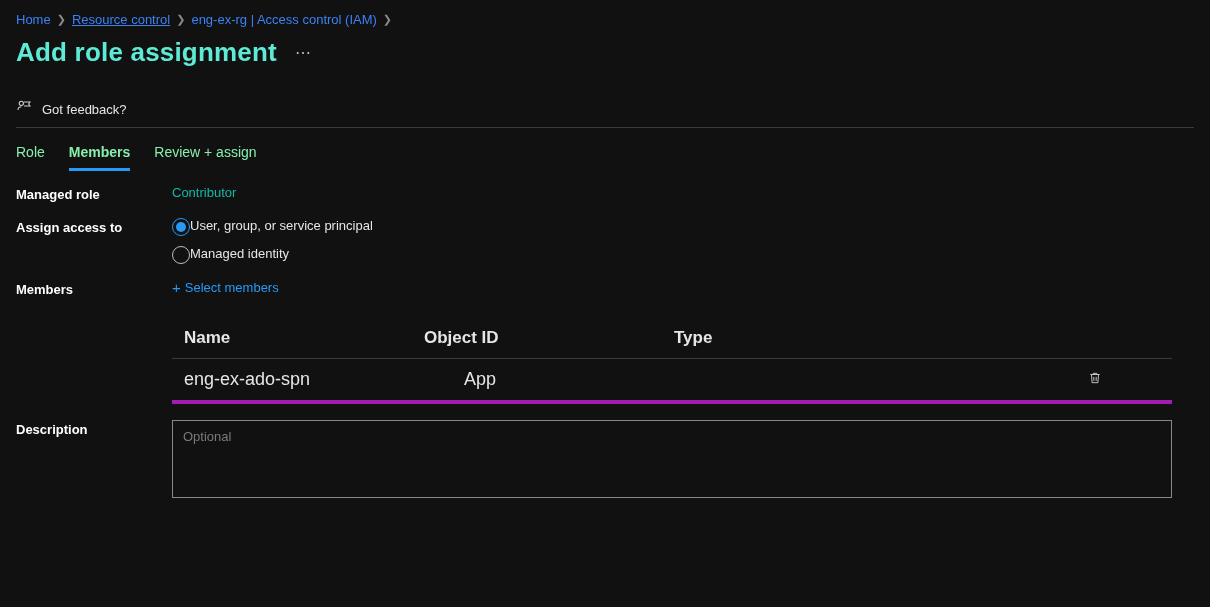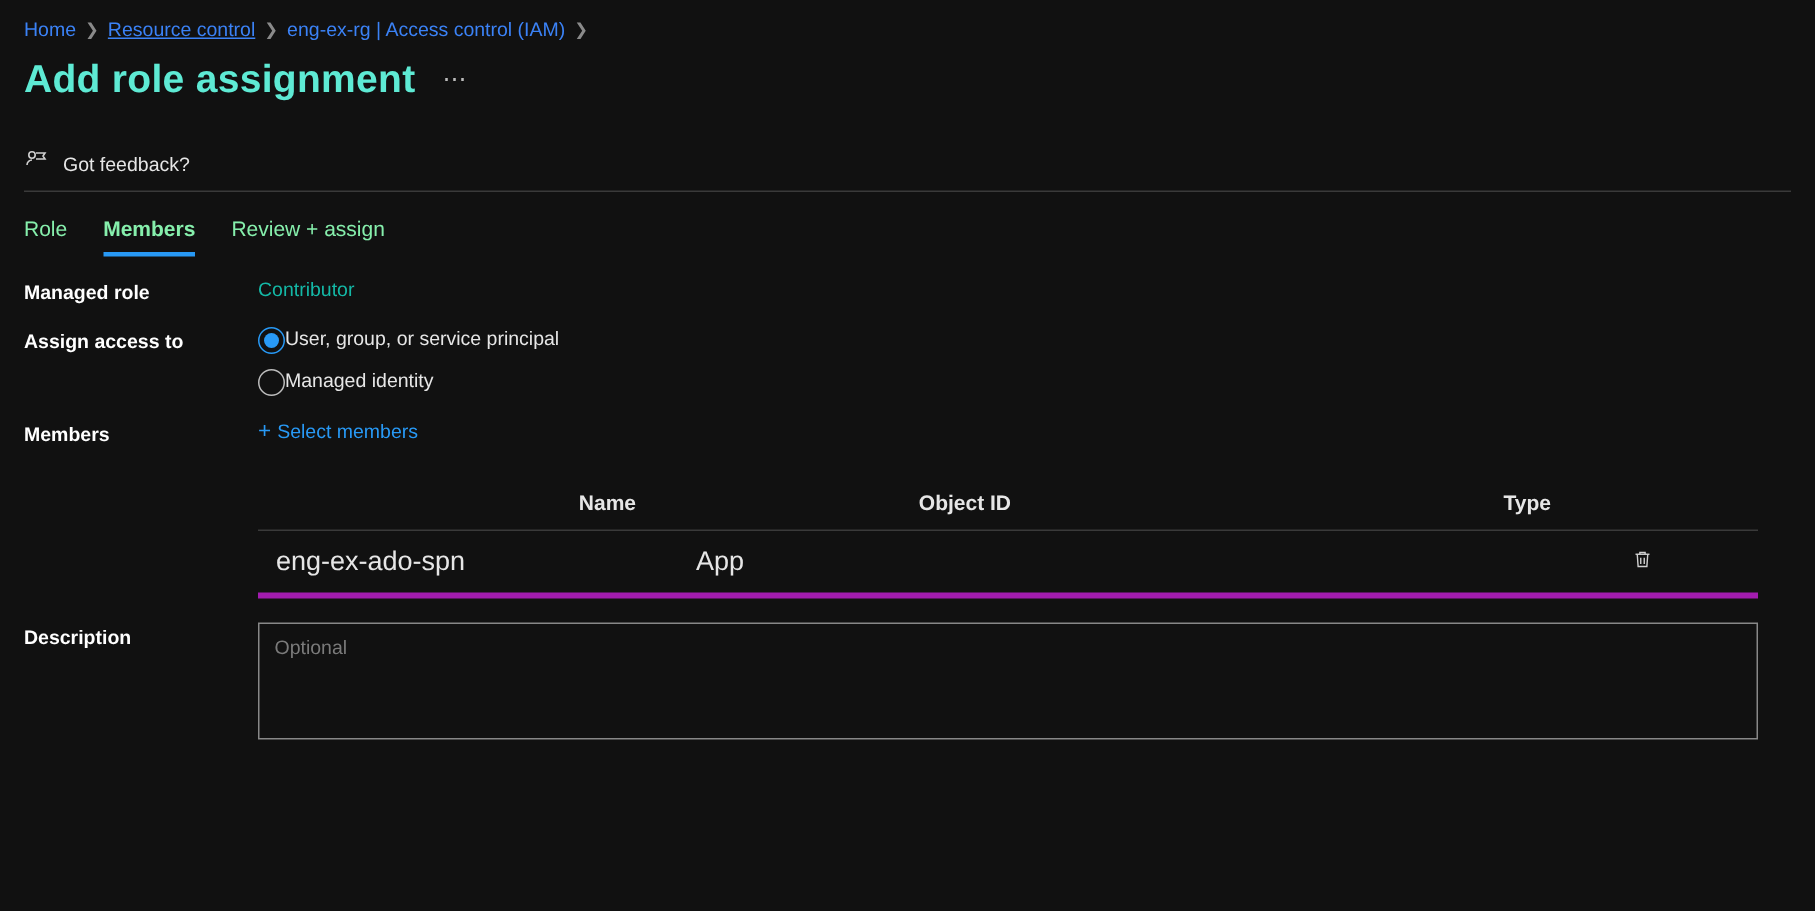--- a/index.html
+++ b/index.html
@@ -124,22 +124,21 @@
   }
   .members-table .thead, .members-table .trow {
     display: grid;
     grid-template-columns: 240px 250px 360px 56px;
     align-items: center;
     padding: 10px 12px;
   }
   .members-table .thead {
     font-weight: 600;
     border-bottom: 1px solid #3a3a3a;
-    font-size: 14px;
-    text-align: right;
+    font-size: 17px;
   }
   .members-table .trow {
     border-bottom: 4px solid #a21caf;
     font-size: 18px;
     gap: 40px;
   }
   .trash-cell { text-align: right; padding-right: 12px; }
   .trash-cell svg { width: 14px; height: 14px; stroke: #d0d0d0; fill: none; cursor: pointer; }
 
   

